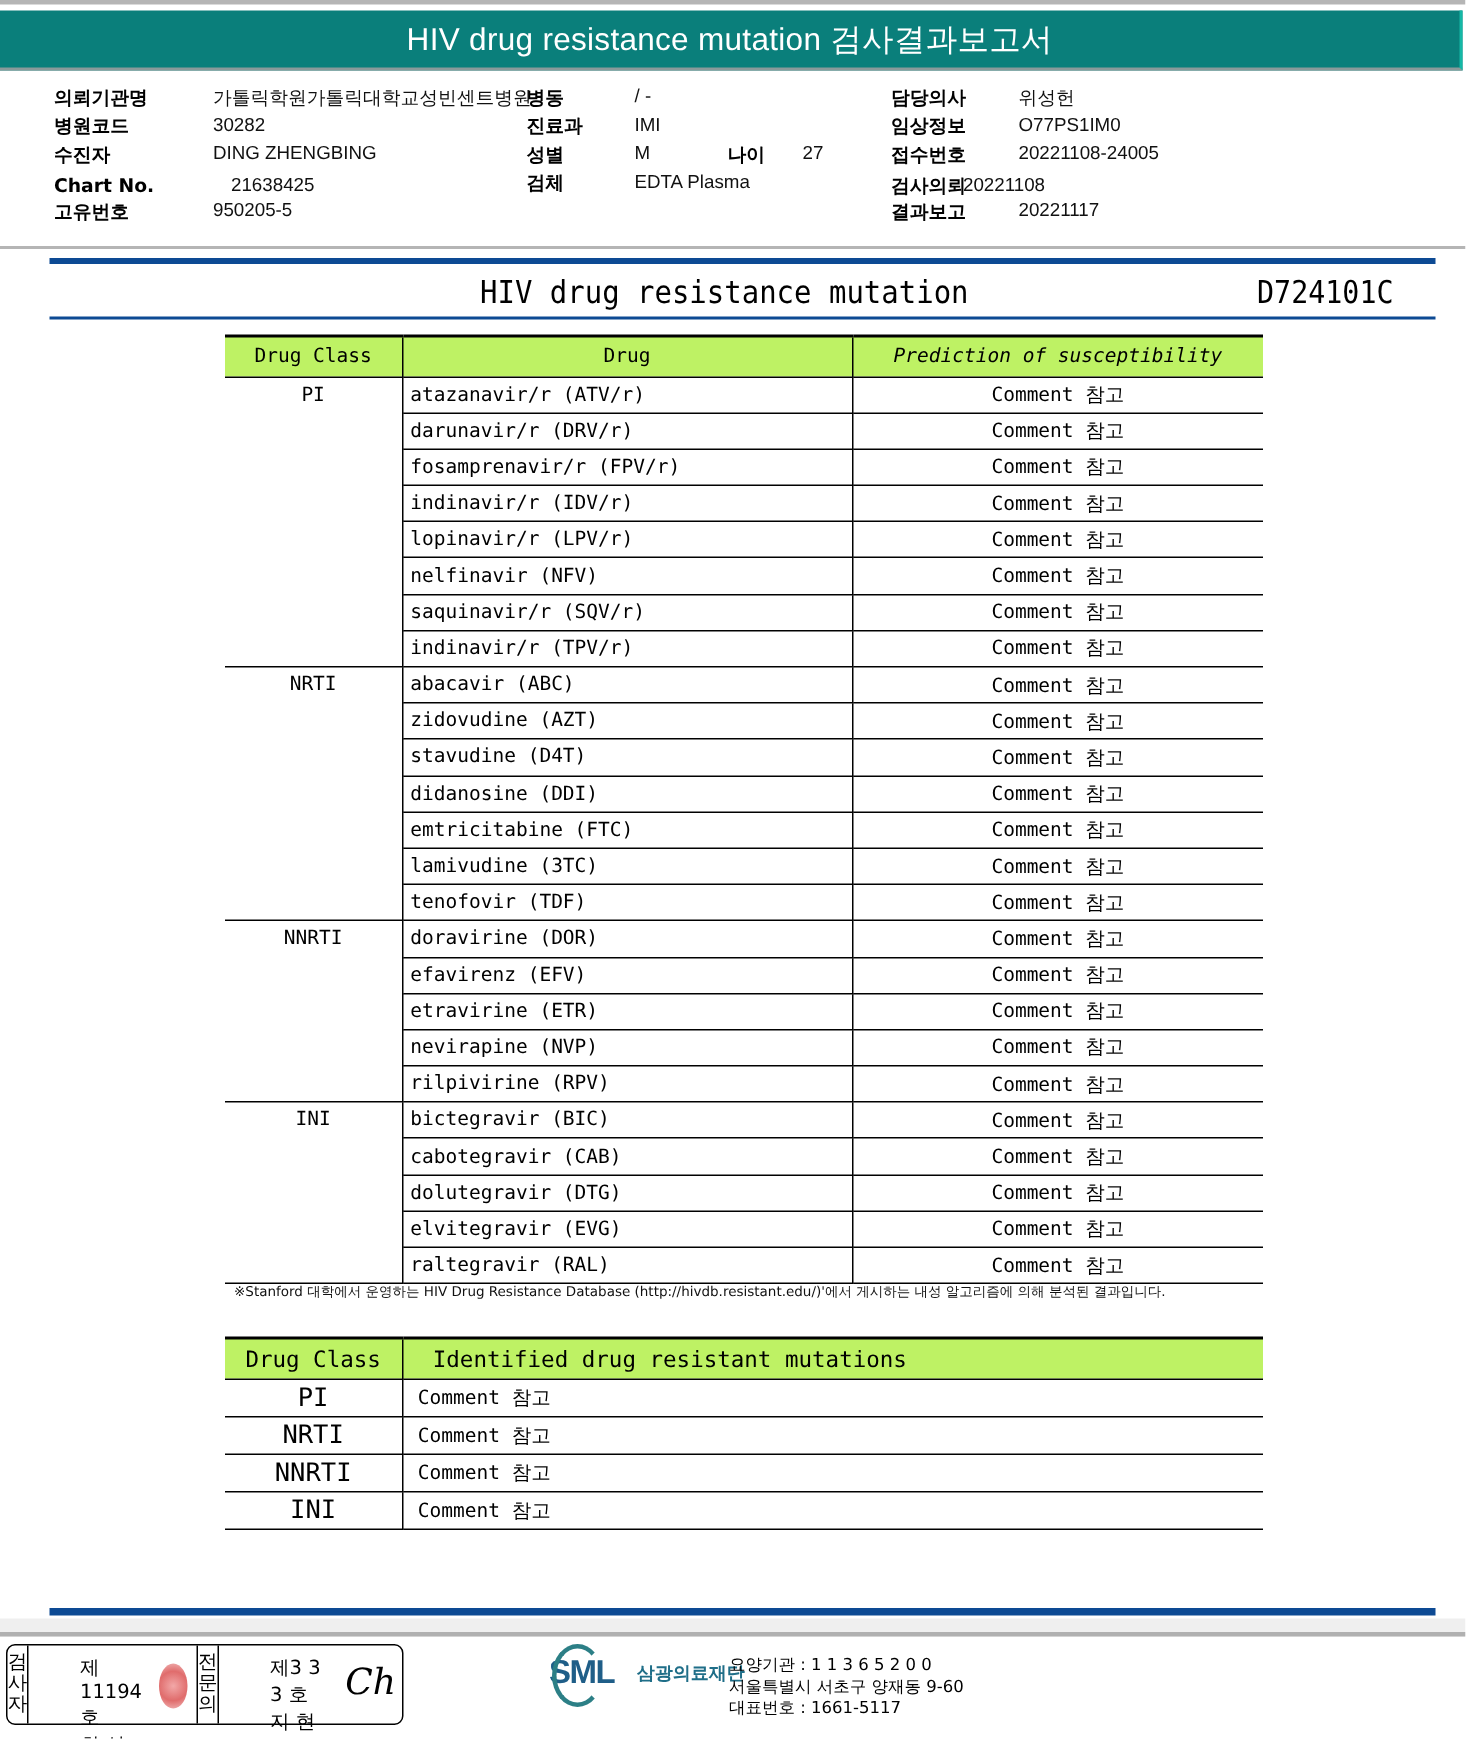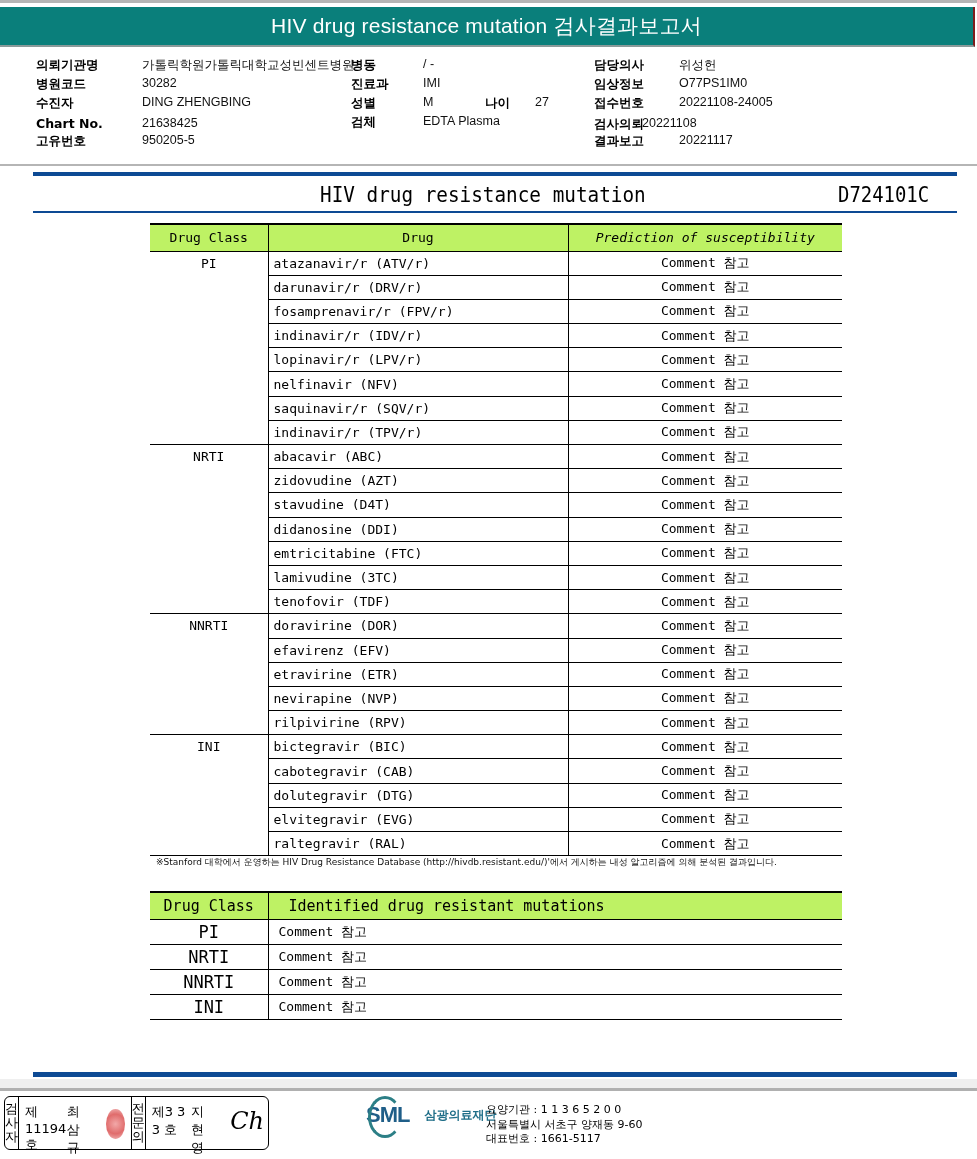--- a/index.html
+++ b/index.html
@@ -3,21 +3,21 @@
 <meta charset="utf-8">
 <style>
   * { box-sizing: border-box; margin: 0; padding: 0; }
   body {
     width: 977px; height: 1159px; background: #ffffff; position: relative;
     font-family: "DejaVu Sans", sans-serif; color: #000; overflow: hidden;
   }
   .top-strip { position: absolute; left: 0; top: 0; width: 977px; height: 3px; background: #b5b5b5; }
   .title-bar {
     position: absolute; left: 0; top: 7px; width: 975px; height: 40px;
-    background: #0a7f7b; border-right: 2px solid #7f1d1d; border-bottom: 2px solid #8a9a9a;
+    background: #0a7f7b; border-right: 2px solid #14b8a6; border-bottom: 2px solid #8a9a9a;
     color: #fff; font-family: "Liberation Sans", sans-serif; font-size: 21px;
     display: flex; align-items: center; justify-content: center; letter-spacing: 0.2px;
   }
   .info { position: absolute; top: 55px; left: 0; width: 977px; height: 108px; font-size: 12px; }
   .info .lbl { position: absolute; font-weight: bold; font-family: "DejaVu Sans", sans-serif; font-size: 12.5px; }
   .info .val { position: absolute; font-family: "Liberation Sans", sans-serif; font-size: 12.5px; color: #111; }
   .sep-gray { position: absolute; left: 0; top: 164px; width: 977px; height: 2px; background: #b5b5b5; }
   .blue-thick { position: absolute; left: 33px; top: 172px; width: 924px; height: 4px; background: #0d4a94; }
   .report-title {
     position: absolute; left: 320px; top: 183px; font-family: "DejaVu Sans Mono", monospace;
@@ -52,21 +52,21 @@
   table.mut td.mval { padding-left: 10px; border-right: none; }
   .abbr { position: absolute; left: 156px; top: 1020px; font-size: 9px; line-height: 14px; font-family: "DejaVu Sans", sans-serif; }
   .blue-bottom { position: absolute; left: 33px; top: 1072px; width: 924px; height: 5px; background: #0d4a94; }
   .footer-band { position: absolute; left: 0; top: 1079px; width: 977px; height: 12px; background: #efefef; border-bottom: 3px solid #b0b0b0; }
   .stamp-box {
     position: absolute; left: 4px; top: 1096px; width: 265px; height: 54px;
     border: 1px solid #000; border-radius: 6px; display: flex; font-size: 13px;
   }
   .stamp-box .vcol { width: 22px; border-right: 1px solid #000; display: flex; flex-direction: column; align-items: center; justify-content: center; font-size: 13px; line-height: 14px; }
   .stamp-box .vcol2 { width: 22px; border-left: 1px solid #000; border-right: 1px solid #000; display: flex; flex-direction: column; align-items: center; justify-content: center; font-size: 13px; line-height: 14px; }
-  .stamp-box .cell { padding: 6px 6px; display: flex; flex-direction: row; justify-content: space-around; }
+  .stamp-box .cell { padding: 6px 6px; display: flex; flex-direction: column; justify-content: space-around; margin-left: 28px; }
   .seal { width: 30px; height: 30px; border-radius: 50%; background: radial-gradient(circle, #f2a8a8 0%, #e06c6c 55%, #f3c0c0 100%); margin: 12px 6px 0 4px; }
   .sig { font-family: "DejaVu Serif", serif; font-style: italic; font-size: 24px; margin: 10px 4px 0 4px; }
   .sml-logo { position: absolute; left: 366px; top: 1102px; display: flex; align-items: center; }
   .sml-text { font-family: "Liberation Sans", sans-serif; font-weight: bold; font-size: 22px; color: #1f5e88; letter-spacing: -1px; }
   .sml-ko { font-size: 12px; color: #1f6e88; font-weight: bold; margin-left: 15px; }
   .sml-arc { position: absolute; left: 2px; top: -6px; width: 34px; height: 42px; border: 3px solid #2c7f86; border-right-color: transparent; border-radius: 50%; }
   .addr { position: absolute; left: 486px; top: 1103px; font-size: 11px; line-height: 14.5px; font-family: "DejaVu Sans", sans-serif; }
 </style>
 </head>
 <body>
@@ -76,21 +76,21 @@
 
 <div class="info">
 
   <span class="lbl" style="left:36px;top:2px">의뢰기관명</span>
   <span class="val" style="left:142px;top:2px">가톨릭학원가톨릭대학교성빈센트병원</span>
   <span class="lbl" style="left:36px;top:21px">병원코드</span>
   <span class="val" style="left:142px;top:21px">30282</span>
   <span class="lbl" style="left:36px;top:40px">수진자</span>
   <span class="val" style="left:142px;top:40px">DING ZHENGBING</span>
   <span class="lbl" style="left:36px;top:61px">Chart No.</span>
-  <span class="val" style="left:142px;top:61px">21638425</span>
+  <span class="val" style="left:154px;top:61px">21638425</span>
   <span class="lbl" style="left:36px;top:78px">고유번호</span>
   <span class="val" style="left:142px;top:78px">950205-5</span>
 
   <span class="lbl" style="left:351px;top:2px">병동</span>
   <span class="val" style="left:423px;top:2px">/ -</span>
   <span class="lbl" style="left:351px;top:21px">진료과</span>
   <span class="val" style="left:423px;top:21px">IMI</span>
   <span class="lbl" style="left:351px;top:40px">성별</span>
   <span class="val" style="left:423px;top:40px">M</span>
   <span class="lbl" style="left:485px;top:40px">나이</span>

